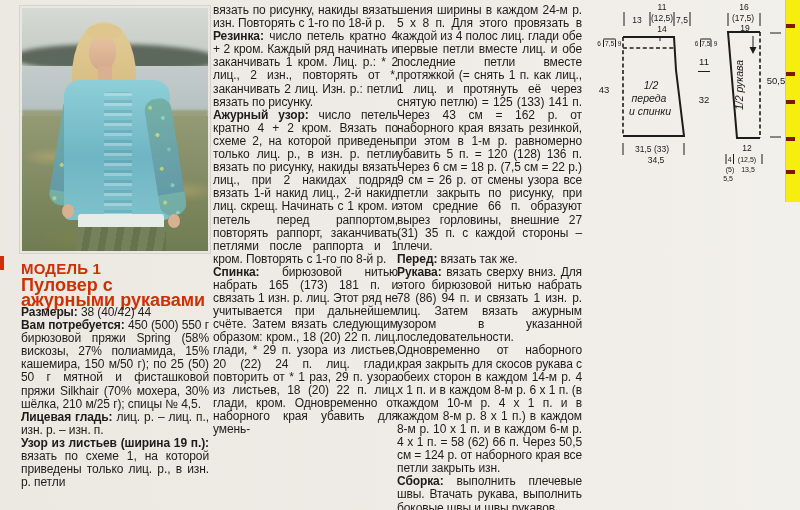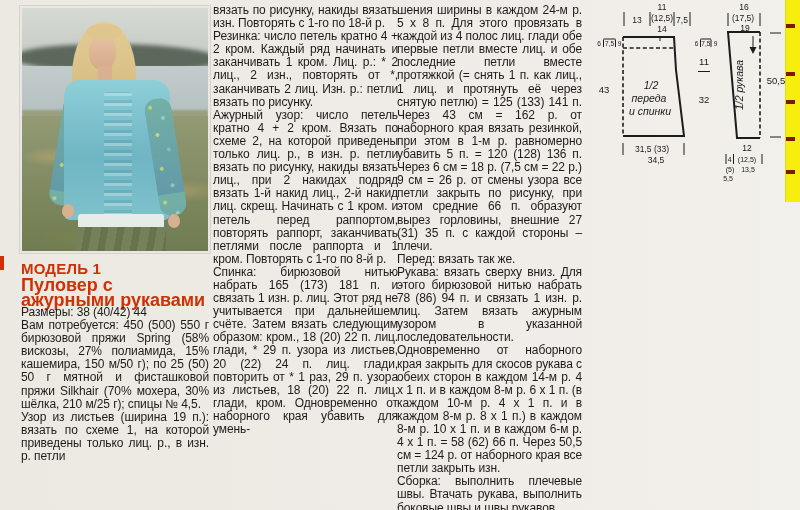--- a/index.html
+++ b/index.html
@@ -48,21 +48,21 @@
   .sleeveR{left:130px;top:90px;height:118px;transform:rotate(-9deg);}
   .hand{width:12px;height:14px;background:#d8b191;border-radius:50%;}
   .handL{left:40px;top:196px;}
   .handR{left:146px;top:206px;}
   .hem{left:56px;top:206px;width:86px;height:15px;background:#e6ede8;border-radius:3px;}
   .pants{left:54px;top:219px;width:90px;height:25px;
     background:repeating-linear-gradient(100deg,#74815a 0 9px,#66734c 9px 16px);}
   
   .col{position:absolute;text-align:justify;font-size:12px;line-height:13.1px;letter-spacing:-0.1px;}
   .col p{margin:0;}
-  .col b{font-weight:400;}
+  .col b{font-weight:700;}
   h1.model{position:absolute;left:21px;top:260px;margin:0;font-size:15px;font-weight:700;color:#ce3104;letter-spacing:.2px;}
   h2.model{position:absolute;left:21px;top:278px;margin:0;font-size:18px;font-weight:700;color:#ce3104;width:190px;line-height:15px;}
   .col1{left:21px;top:306px;width:188px;}
   .col2{left:213px;top:4px;width:185px;}
   .col3{left:397px;top:4px;width:185px;}
   .marker{left:0;top:256px;width:4px;height:14px;background:#ce3104;}
   
   .diagrams{left:590px;top:0;width:200px;height:200px;}
   .diagrams text{fill:#191919;font-family:"Liberation Sans",sans-serif;}
   .diagrams .num{font-size:8.5px;}
@@ -101,20 +101,21 @@
 </div>
 
 <div class="abs marker"></div>
 
 <h1 class="model">МОДЕЛЬ 1</h1>
 <h2 class="model">Пуловер с ажурными рукавами</h2>
 
 <div class="col col1">
   <p class="para"><b>Размеры:</b><span> 38 (40/42) 44</span></p>
   <p class="para"><b>Вам потребуется:</b><span> 450 (500) 550 г бирюзовой пряжи Spring (58% вискозы, 27% полиамида, 15% кашемира, 150 м/50 г); по 25 (50) 50 г мятной и фисташковой пряжи Silkhair (70% мохера, 30% шёлка, 210 м/25 г); спицы № 4,5.</span></p>
+  <p class="para"><b>Лицевая гладь:</b><span> лиц. р. – лиц. п., изн. р. – изн. п.</span></p>
   <p class="para"><b>Узор из листьев (ширина 19 п.):</b><span> вязать по схеме 1, на которой приведены только лиц. р., в изн. р. петли</span></p>
 </div>
 
 <div class="col col2">
   <p class="para"><b></b><span>вязать по рисунку, накиды вязать изн. Повторять с 1-го по 18-й р.</span></p>
   <p class="para"><b>Резинка:</b><span> число петель кратно 4 + 2 кром. Каждый ряд начинать и заканчивать 1 кром. Лиц. р.: * 2 лиц., 2 изн., повторять от *, заканчивать 2 лиц. Изн. р.: петли вязать по рисунку.</span></p>
   <p class="para"><b>Ажурный узор:</b><span> число петель кратно 4 + 2 кром. Вязать по схеме 2, на которой приведены только лиц. р., в изн. р. петли вязать по рисунку, накиды вязать лиц., при 2 накидах подряд вязать 1-й накид лиц., 2-й накид лиц. скрещ. Начинать с 1 кром. и петель перед раппортом, повторять раппорт, заканчивать петлями после раппорта и 1 кром. Повторять с 1-го по 8-й р.</span></p>
   <p class="para"><b>Спинка:</b><span> бирюзовой нитью набрать 165 (173) 181 п. и связать 1 изн. р. лиц. Этот ряд не учитывается при дальнейшем счёте. Затем вязать следующим образом: кром., 18 (20) 22 п. лиц. глади, * 29 п. узора из листьев, 20 (22) 24 п. лиц. глади, повторить от * 1 раз, 29 п. узора из листьев, 18 (20) 22 п. лиц. глади, кром. Одновременно от наборного края убавить для умень-</span></p>
 </div>
 

